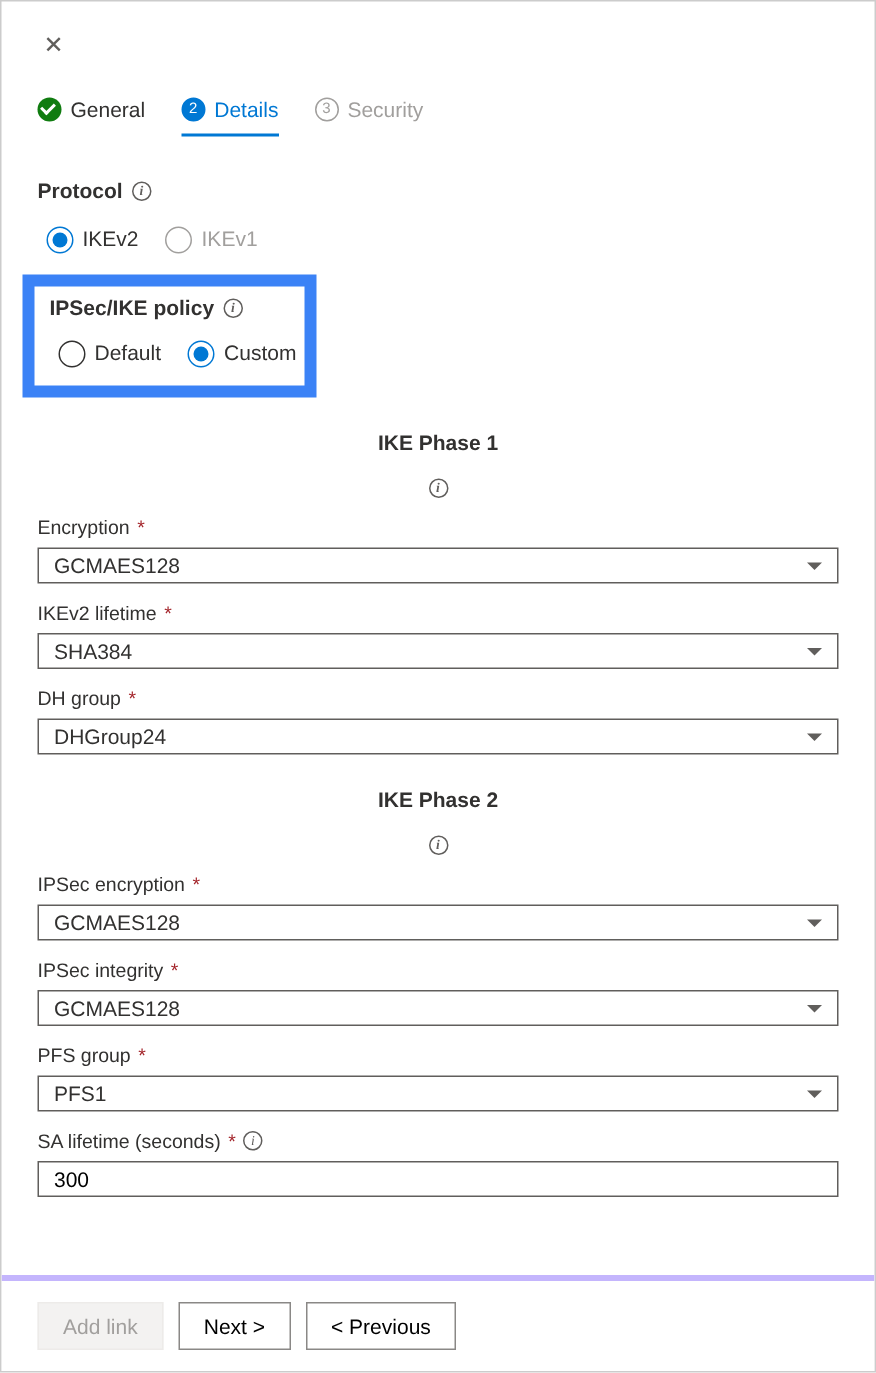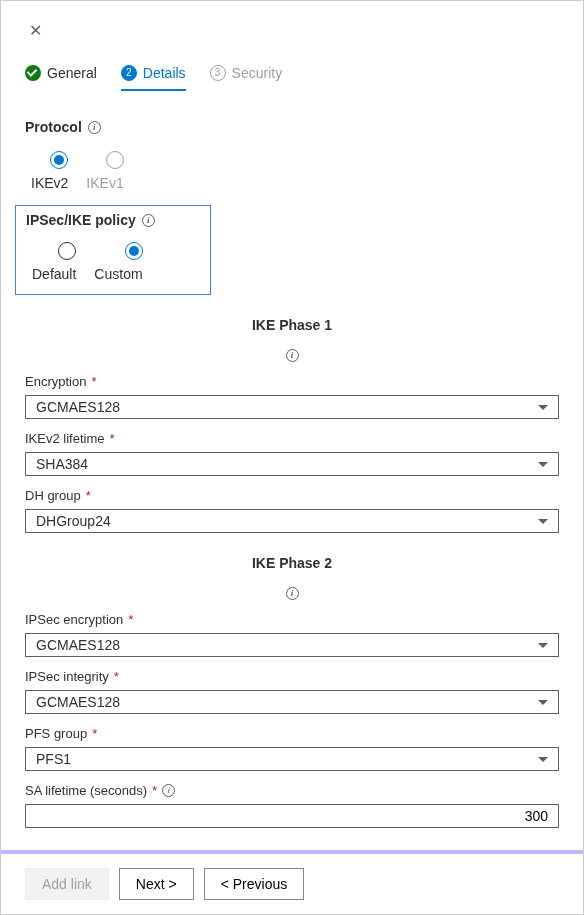--- a/index.html
+++ b/index.html
@@ -123,45 +123,44 @@
   cursor: pointer;
   line-height: 1;
 }
 .radio-group {
   display: flex;
   gap: 18px;
   padding: 4px 0 14px 6px;
 }
 .radio-option {
   display: flex;
-  align-items: flex-end;
+  align-items: flex-start;
   gap: 6px;
   cursor: pointer;
   font-size: 14px;
-  flex-direction: column;
 }
 .radio-option.disabled { color: #a19f9d; cursor: default; }
 .radio {
   width: 18px; height: 18px;
   border: 1px solid #323130;
   border-radius: 50%;
   display: inline-flex;
   align-items: center;
   justify-content: center;
 }
 .radio.disabled { border-color: #a19f9d; }
 .radio.checked::after {
   content: "";
   width: 10px; height: 10px;
   border-radius: 50%;
   background: #0078d4;
 }
 .radio.checked { border-color: #0078d4; }
 .highlight-box {
-  border: 1px solid #3b82f6;
+  border: 8px solid #3b82f6;
   margin-left: -10px;
   padding: 6px 10px 6px 10px;
   width: 196px;
   margin-bottom: 10px;
 }
 .highlight-box .section-label { margin-top: 0; margin-bottom: 10px; }
 .highlight-box .radio-group { padding-bottom: 6px; }
 .field-label {
   font-size: 13px;
   margin-top: 12px;
@@ -177,21 +176,21 @@
   border: 1px solid #605e5c;
   background: #fff;
   padding: 0 10px;
   font-size: 14px;
   font-family: inherit;
   display: flex;
   align-items: center;
   justify-content: space-between;
   cursor: pointer;
 }
-.text-input { cursor: text; text-align: right; }
+.text-input { cursor: text; }
 .chevron {
   width: 0; height: 0;
   border-left: 5px solid transparent;
   border-right: 5px solid transparent;
   border-top: 5px solid #605e5c;
 }
 .phase-header {
   font-weight: 600;
   font-size: 14px;
   margin-top: 22px;

